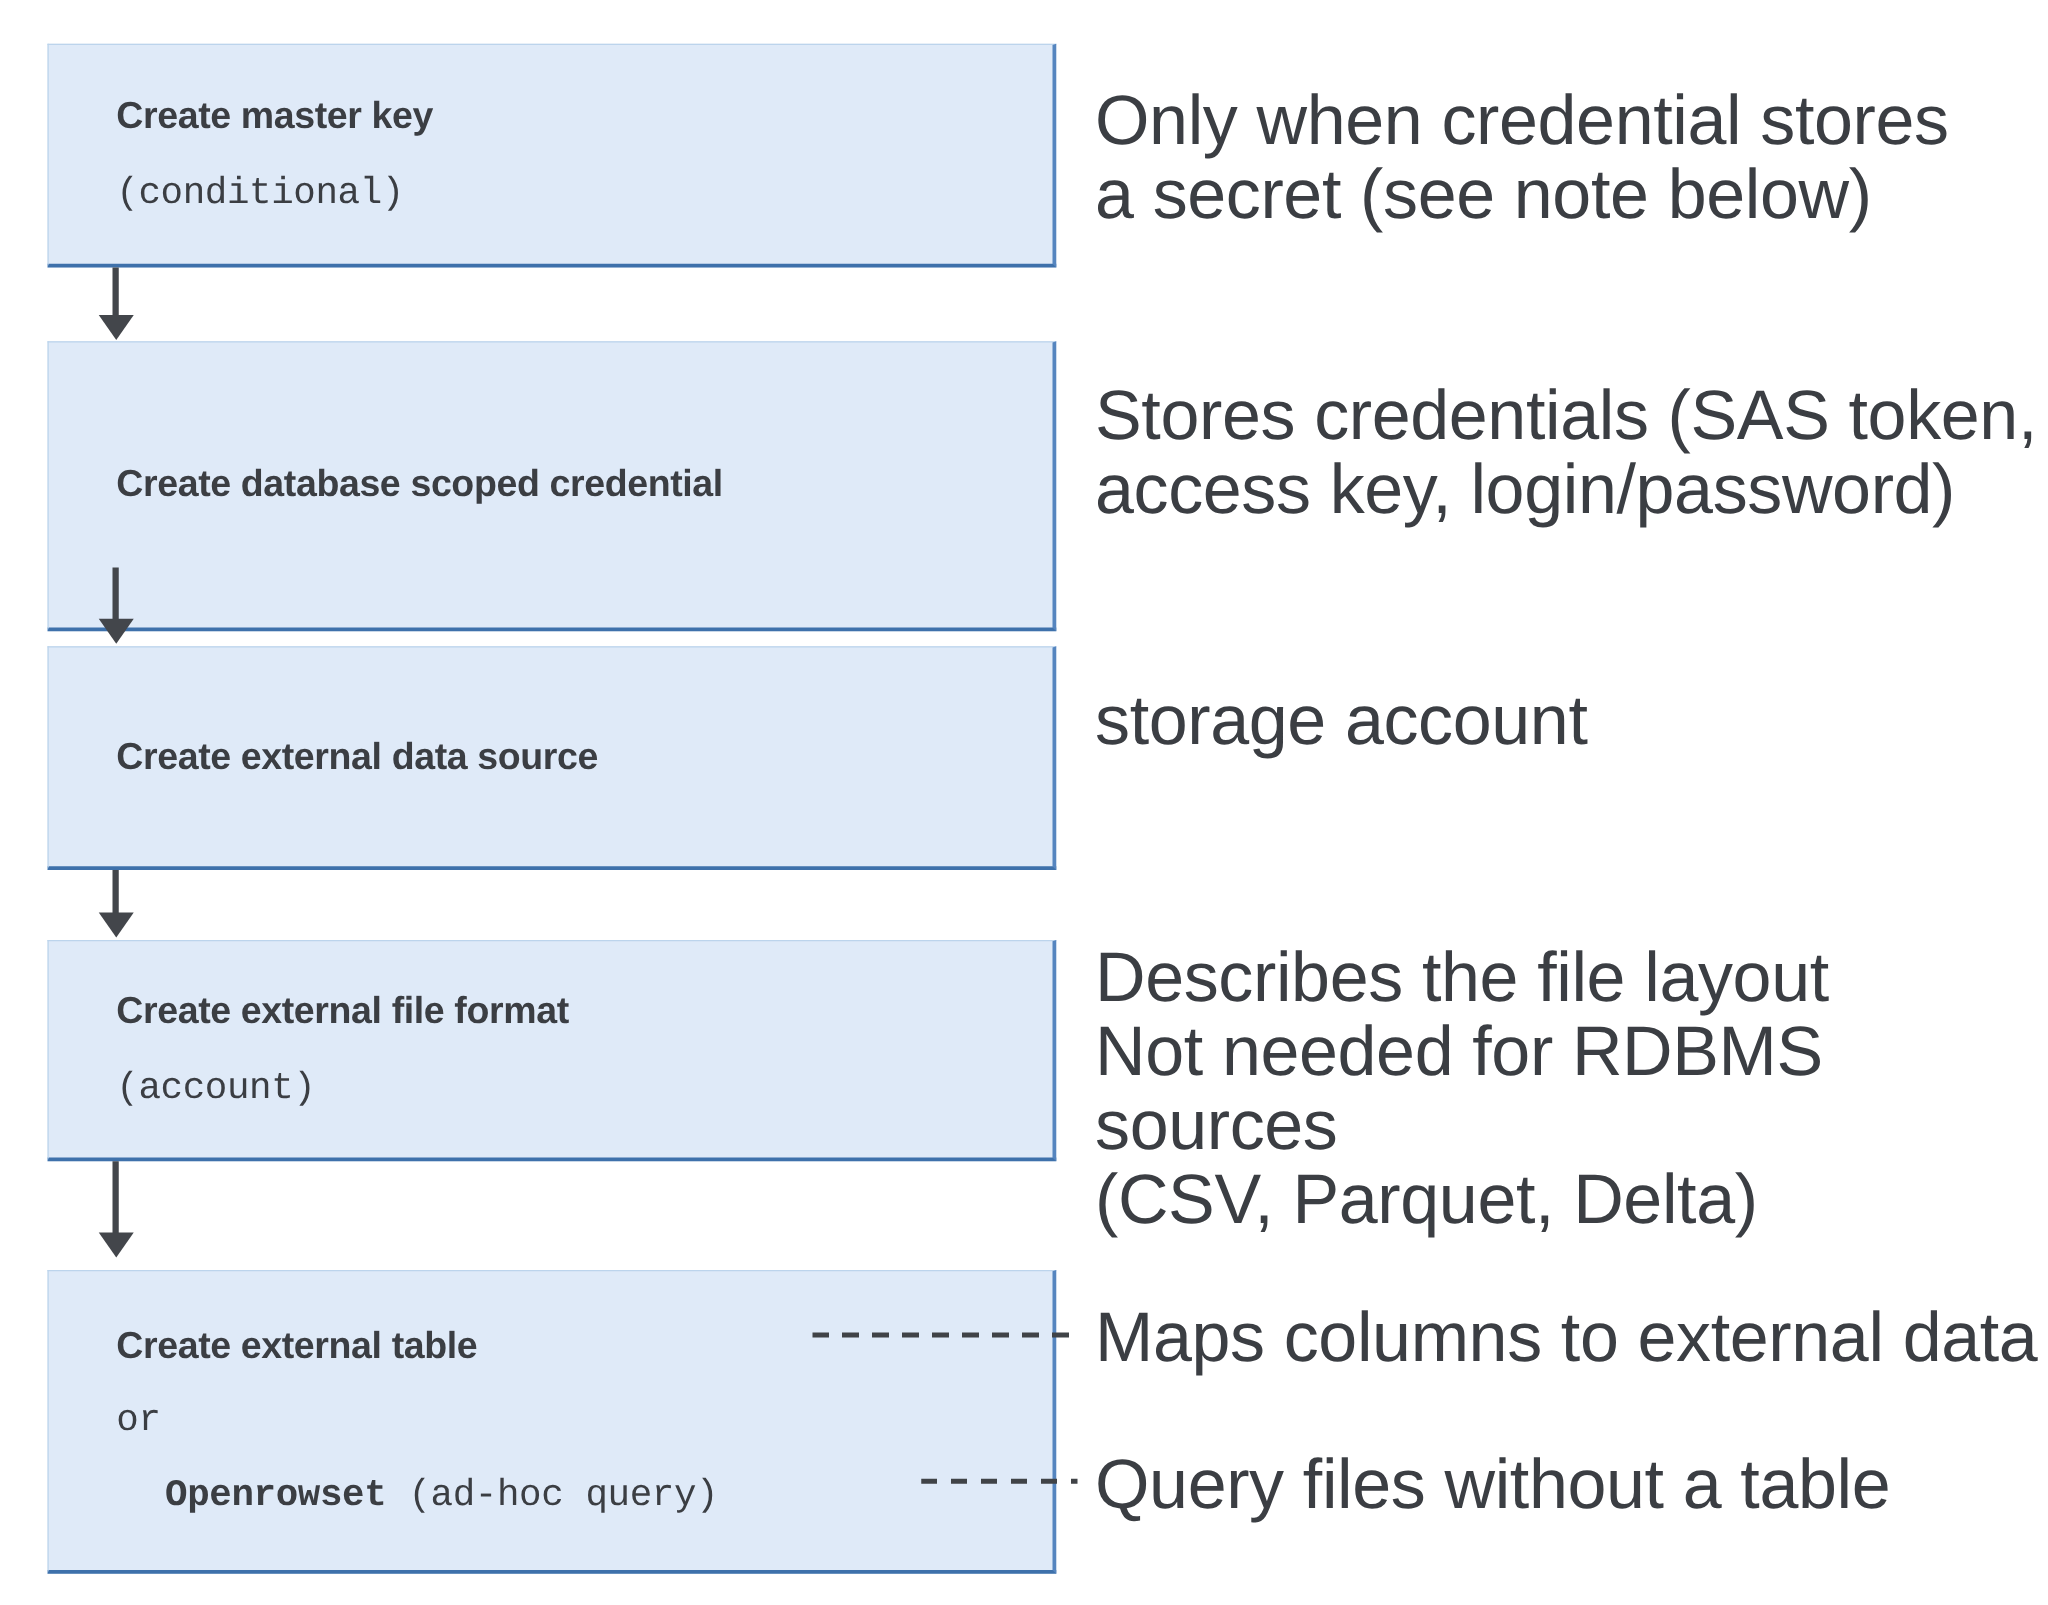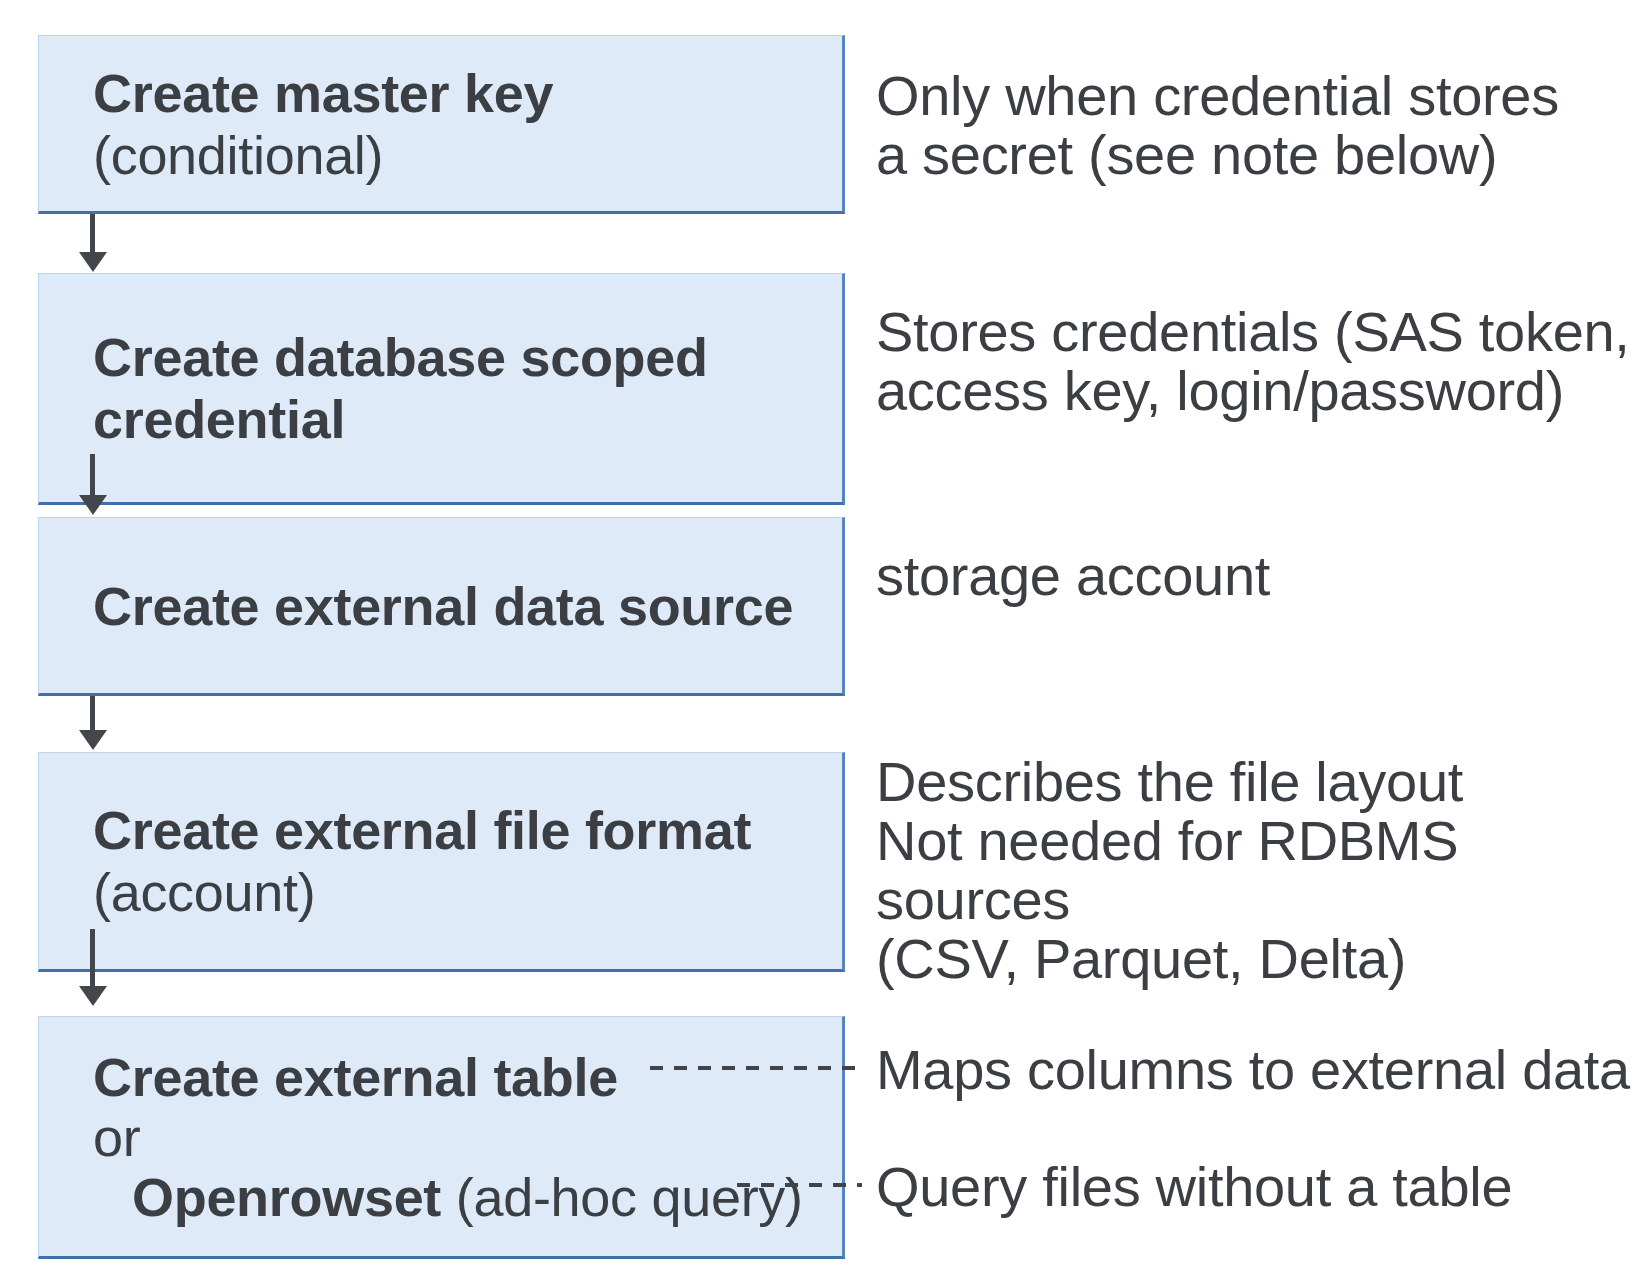--- a/index.html
+++ b/index.html
@@ -27,28 +27,28 @@
     position:absolute;
     left:38px;width:807px;
     box-sizing:border-box;
     background:var(--box_fill);
     border-top:1px solid var(--box_border_light);
     border-left:1px solid var(--box_border_light);
     border-right:3px solid var(--box_border);
     border-bottom:3px solid var(--box_border_bottom);
     display:flex;flex-direction:column;justify-content:center;
     padding-left:54px;padding-right:8px;
-    font-size:54px;line-height:62px;
+    font-size:30px;line-height:62px;
   }
   .box .title{font-weight:bold;}
-  .box .qualifier{font-weight:normal;}
+  .box .qualifier{font-weight:normal;font-family:Liberation Mono, monospace;}
   .b1{top:35px;height:179px;}
   .b2{top:273px;height:232px;}
   .b3{top:517px;height:179px;}
-  .b4{top:752px;height:220px;}
+  .b4{top:752px;height:177px;}
   .b5{top:1016px;height:243px;line-height:60px;}
   .inlinebold{font-weight:bold;margin-left:39px;}
   .inlinereg{font-weight:normal;}
   
   .arrow{position:absolute;left:79px;width:28px;}
   .arrow .shaft{
     position:absolute;top:0;left:11px;width:5px;bottom:16px;
     background:var(--arrow);
   }
   .arrow .head{

